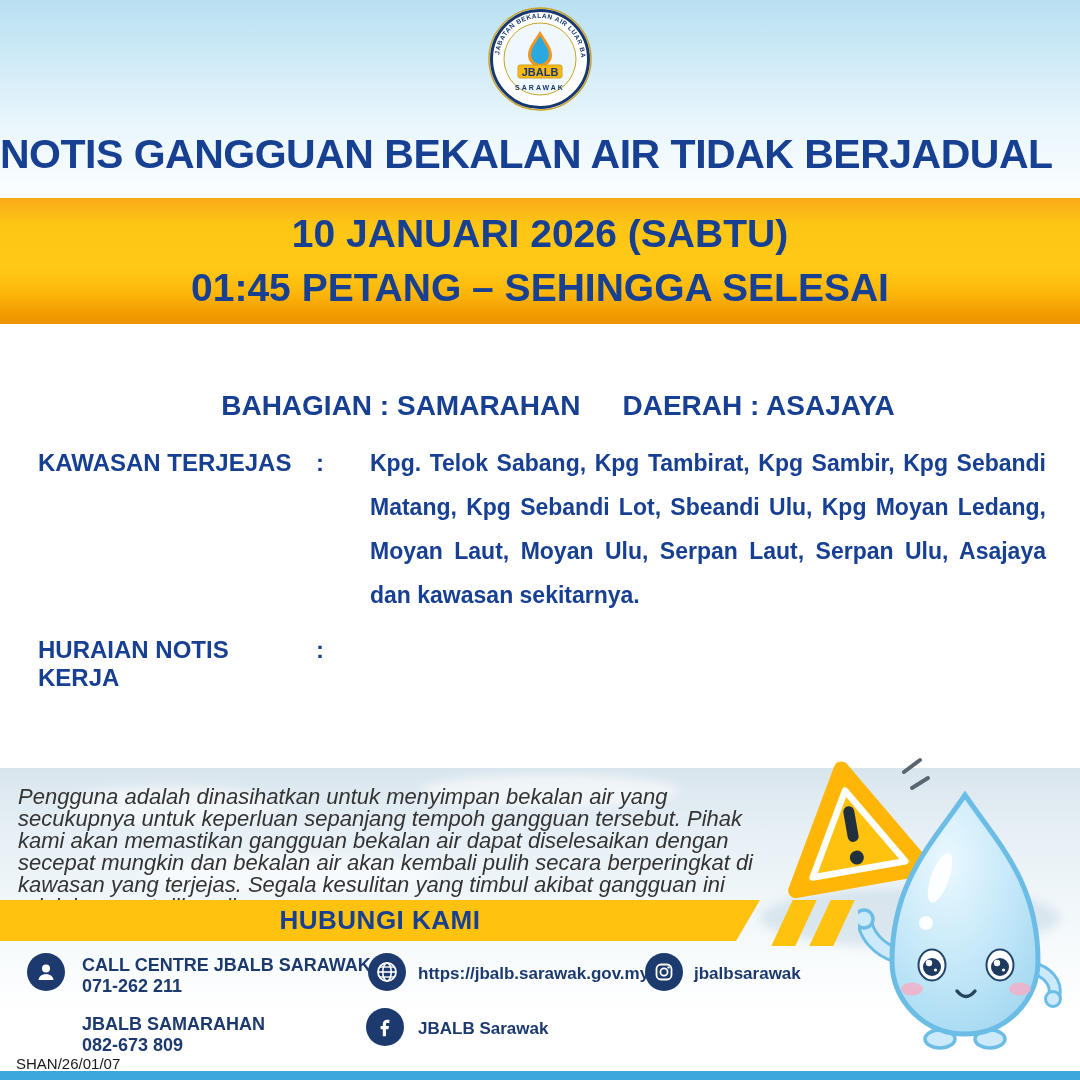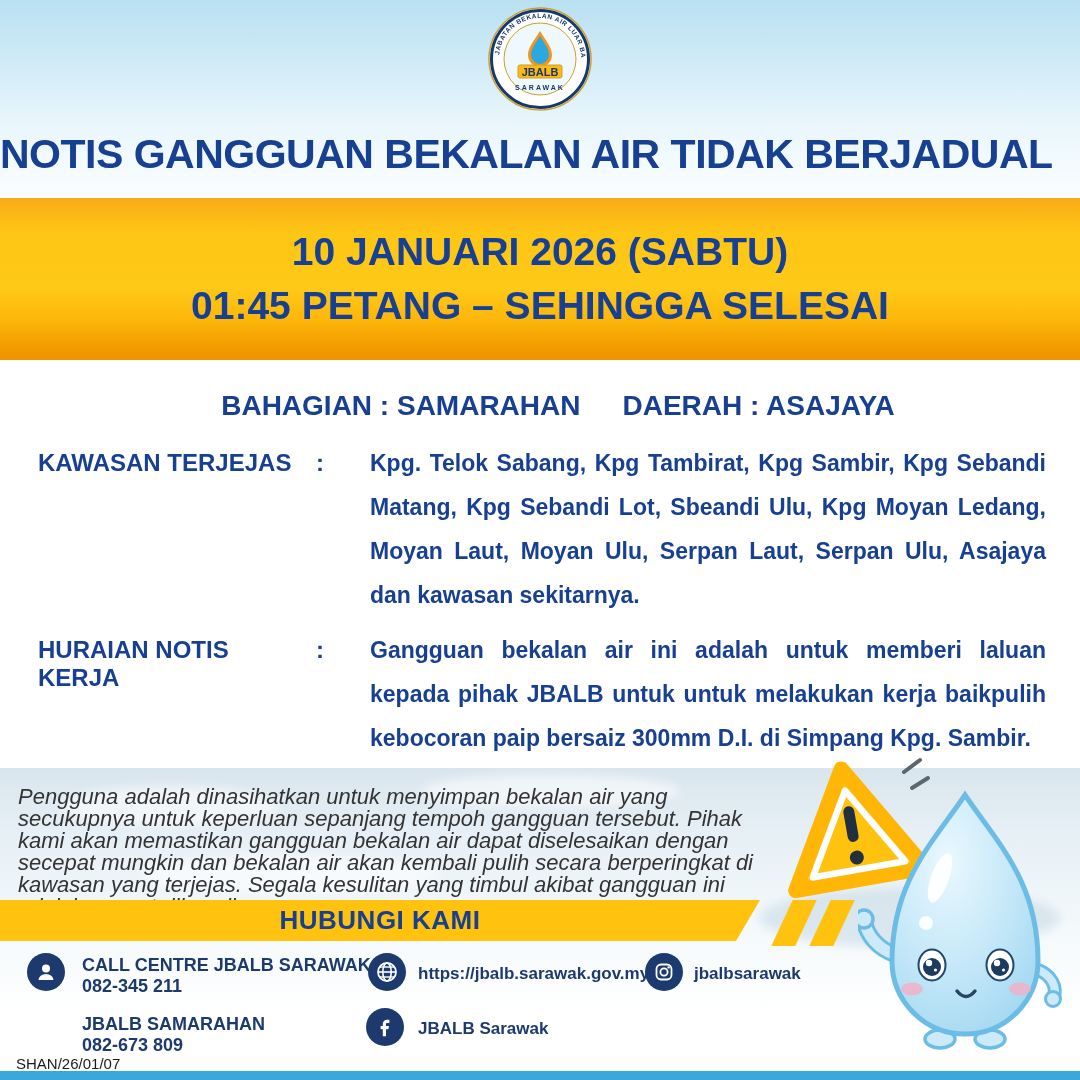--- a/index.html
+++ b/index.html
@@ -37,21 +37,21 @@
     font-weight: 800;
     letter-spacing: -0.5px;
     color: #173f92;
     white-space: nowrap;
   }
 
   
   .date-banner {
     position: absolute;
     top: 198px; left: 0;
-    width: 1080px; height: 162px;
+    width: 1080px; height: 126px;
     background: linear-gradient(180deg, #f9ab18 0%, #fec614 22%, #ffc918 55%, #fdb70a 75%, #f29b00 92%, #ef9400 100%);
     display: flex;
     flex-direction: column;
     align-items: center;
     justify-content: center;
     gap: 10px;
   }
   .banner-line {
     font-size: 39px;
     font-weight: 800;
@@ -251,21 +251,20 @@
     <span>BAHAGIAN : SAMARAHAN</span>
     <span>DAERAH : ASAJAYA</span>
   </div>
 
   <div class="detail-label kawasan-label">KAWASAN TERJEJAS</div>
   <div class="detail-colon kawasan-colon">:</div>
   <div class="detail-value kawasan-value">Kpg. Telok Sabang, Kpg Tambirat, Kpg Sambir, Kpg Sebandi Matang, Kpg Sebandi Lot, Sbeandi Ulu, Kpg Moyan Ledang, Moyan Laut, Moyan Ulu, Serpan Laut, Serpan Ulu, Asajaya dan kawasan sekitarnya.</div>
 
   <div class="detail-label huraian-label">HURAIAN NOTIS KERJA</div>
   <div class="detail-colon huraian-colon">:</div>
-  <div class="detail-value huraian-value">Gangguan bekalan air ini adalah untuk memberi laluan kepada pihak JBALB untuk untuk melakukan kerja baikpulih kebocoran paip bersaiz 300mm D.I. di Simpang Kpg. Sambir.</div>
 
   <div class="splash-bg">
     <div class="bubble b1"></div>
     <div class="bubble b2"></div>
     <div class="bubble b3"></div>
     <div class="bubble b4"></div>
   </div>
 
   <p class="advisory">Pengguna adalah dinasihatkan untuk menyimpan bekalan air yang secukupnya untuk keperluan sepanjang tempoh gangguan tersebut. Pihak kami akan memastikan gangguan bekalan air dapat diselesaikan dengan secepat mungkin dan bekalan air akan kembali pulih secara berperingkat di kawasan yang terjejas. Segala kesulitan yang timbul akibat gangguan ini adalah sangat dikesali.</p>
 
@@ -276,21 +275,21 @@
   <div class="stripe s2"></div>
 
   <div class="icon-circle ic-phone">
     <svg viewBox="0 0 24 24" width="24" height="24">
       <circle cx="12" cy="8.5" r="4" fill="#ffffff"></circle>
       <path d="M4.5 20 a7.5 6 0 0 1 15 0 Z" fill="#ffffff"></path>
     </svg>
   </div>
   <div class="contact-text ct-call">
     <div>CALL CENTRE JBALB SARAWAK</div>
-    <div>082-345 211</div>
+    <div>071-262 211</div>
   </div>
 
   <div class="contact-text ct-office">
     <div>JBALB SAMARAHAN</div>
     <div>082-673 809</div>
   </div>
 
   <div class="icon-circle ic-globe">
     <svg viewBox="0 0 24 24" width="24" height="24">
       <circle cx="12" cy="12" r="9" fill="none" stroke="#ffffff" stroke-width="1.8"></circle>

